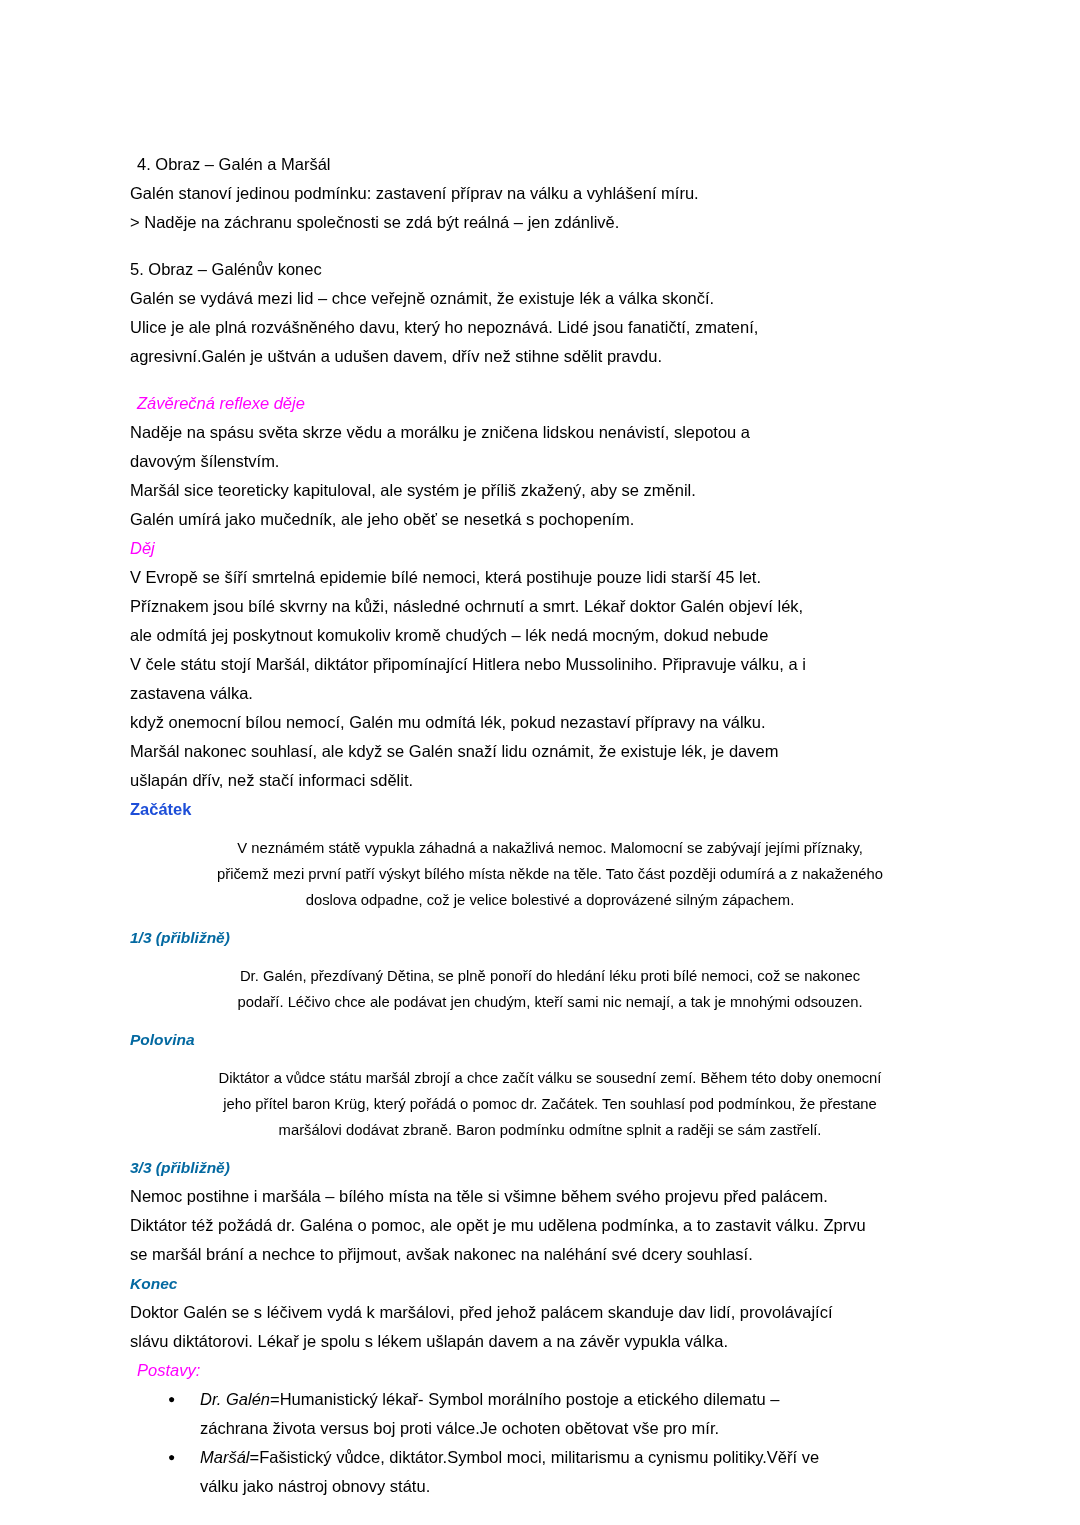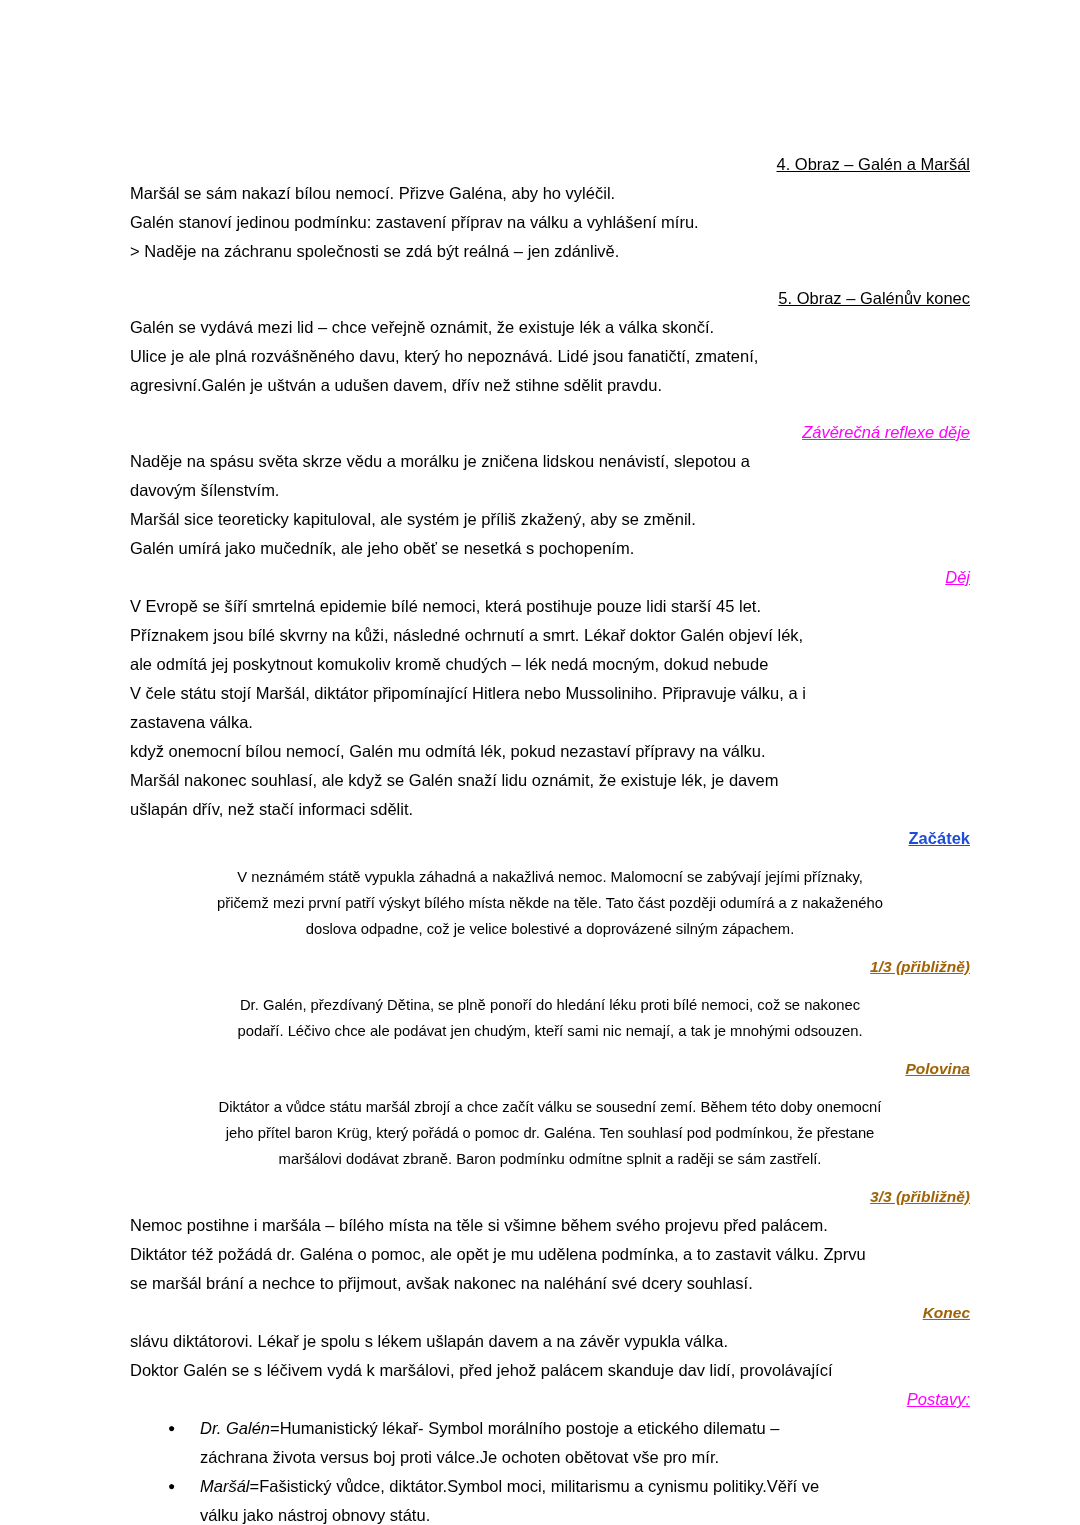--- a/index.html
+++ b/index.html
@@ -20,49 +20,46 @@
     white-space:nowrap;
   }
   .small .line {
     font-size:14.8px;
     line-height:26px;
     white-space:nowrap;
   }
   .heading {
     font-size:16.5px;
     line-height:29px;
-    text-decoration:underline;
     white-space:nowrap;
-    text-align:right;
   }
   .h-black { color:#000000; }
   .h-magenta { color:#ff00ff; font-style:italic; }
   .h-pink { color:#1d4ed8; font-weight:bold; }
-  .h-pink-italic { color:#a16207; font-weight:bold; font-style:italic; font-size:15.5px;margin-left:16px; }
+  .h-pink-italic { color:#0369a1; font-weight:bold; font-style:italic; font-size:15.5px; }
   .indent { padding-left:7px; }
   .blank-gap { height:18px; }
   .para-small { margin:11px 0 10px 0;text-align:center; }
   .bullets { margin-top:0; }
   .bullet-row { display:flex; }
   .bullet-marker {
     flex:0 0 32px;
     margin-left:38px;
     font-size:12px;
     line-height:29px;
   }
   .bullet-body { font-size:16.5px; line-height:29px; }
   .bullet-name { font-style:italic;text-align:center; }
 </style>
 </head>
 <body>
 
 <div class="page">
 
   <div class="heading h-black indent">4. Obraz – Galén a Maršál</div>
-  <div class="line">Maršál se sám nakazí bílou nemocí. Přizve Galéna, aby ho vyléčil.</div>
   <div class="line">Galén stanoví jedinou podmínku: zastavení příprav na válku a vyhlášení míru.</div>
   <div class="line">&gt; Naděje na záchranu společnosti se zdá být reálná – jen zdánlivě.</div>
 
   <div class="blank-gap"></div>
 
   <div class="heading h-black">5. Obraz – Galénův konec</div>
   <div class="line">Galén se vydává mezi lid – chce veřejně oznámit, že existuje lék a válka skončí.</div>
   <div class="line">Ulice je ale plná rozvášněného davu, který ho nepoznává. Lidé jsou fanatičtí, zmatení,</div>
   <div class="line">agresivní.Galén je uštván a udušen davem, dřív než stihne sdělit pravdu.</div>
 
@@ -93,32 +90,32 @@
 
   <div class="heading h-pink-italic">1/3 (přibližně)</div>
   <div class="small para-small">
     <div class="line">Dr. Galén, přezdívaný Dětina, se plně ponoří do hledání léku proti bílé nemoci, což se nakonec</div>
     <div class="line">podaří. Léčivo chce ale podávat jen chudým, kteří sami nic nemají, a tak je mnohými odsouzen.</div>
   </div>
 
   <div class="heading h-pink-italic">Polovina</div>
   <div class="small para-small">
     <div class="line">Diktátor a vůdce státu maršál zbrojí a chce začít válku se sousední zemí. Během této doby onemocní</div>
-    <div class="line">jeho přítel baron Krüg, který pořádá o pomoc dr. Galéna. Ten souhlasí pod podmínkou, že přestane</div>
+    <div class="line">jeho přítel baron Krüg, který pořádá o pomoc dr. Začátek. Ten souhlasí pod podmínkou, že přestane</div>
     <div class="line">maršálovi dodávat zbraně. Baron podmínku odmítne splnit a raději se sám zastřelí.</div>
   </div>
 
   <div class="heading h-pink-italic">3/3 (přibližně)</div>
   <div class="line">Nemoc postihne i maršála – bílého místa na těle si všimne během svého projevu před palácem.</div>
   <div class="line">Diktátor též požádá dr. Galéna o pomoc, ale opět je mu udělena podmínka, a to zastavit válku. Zprvu</div>
   <div class="line">se maršál brání a nechce to přijmout, avšak nakonec na naléhání své dcery souhlasí.</div>
 
   <div class="heading h-pink-italic">Konec</div>
+  <div class="line">Doktor Galén se s léčivem vydá k maršálovi, před jehož palácem skanduje dav lidí, provolávající</div>
   <div class="line">slávu diktátorovi. Lékař je spolu s lékem ušlapán davem a na závěr vypukla válka.</div>
-  <div class="line">Doktor Galén se s léčivem vydá k maršálovi, před jehož palácem skanduje dav lidí, provolávající</div>
 
   <div class="heading h-magenta indent">Postavy:</div>
 
   <div class="bullets">
     <div class="bullet-row">
       <div class="bullet-marker">●</div>
       <div class="bullet-body">
         <div class="line"><span class="bullet-name">Dr. Galén</span><span>=Humanistický lékař- Symbol morálního postoje a etického dilematu –</span></div>
         <div class="line">záchrana života versus boj proti válce.Je ochoten obětovat vše pro mír.</div>
       </div>

